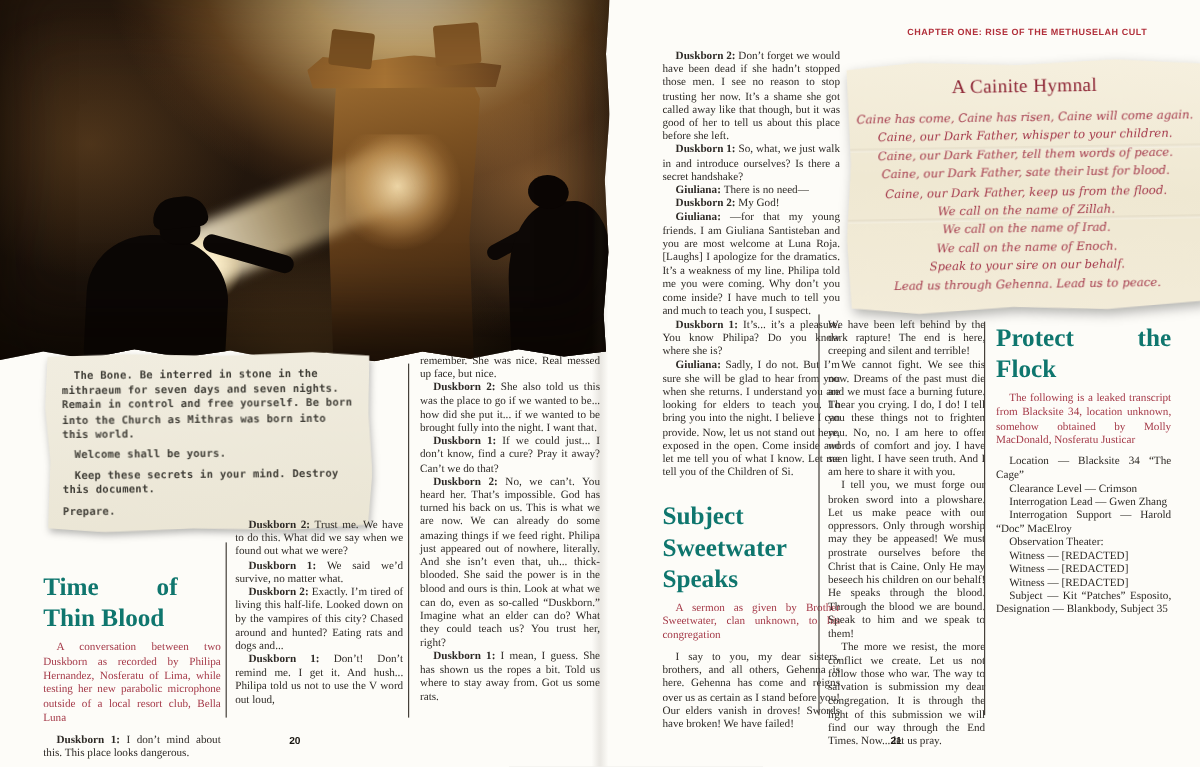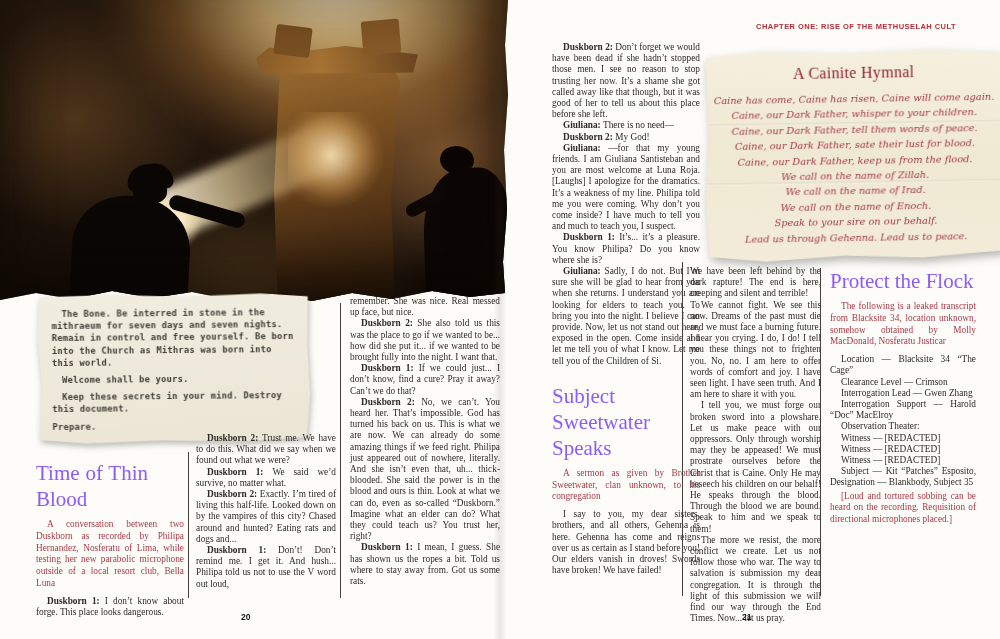--- a/index.html
+++ b/index.html
@@ -64,30 +64,30 @@
   .hymnal{position:relative;background:linear-gradient(184deg,#f6f0df 0%,#efe8d2 50%,#f3ecd9 100%);
     padding:12px 10px 16px;
     clip-path:polygon(1% 3%,20% 0.5%,48% 2%,75% 0.3%,99% 2.5%,98.4% 30%,100% 55%,98% 78%,99.2% 96%,72% 98.8%,46% 97.4%,20% 99.6%,1.4% 97%,0.4% 70%,1.8% 40%);}
   .crease{position:absolute;left:0;width:100%;height:3px;pointer-events:none;
     background:linear-gradient(rgba(110,90,60,0.10),rgba(255,255,255,0.35));}
   .hymnal-title{font-size:16px;color:#8c2333;text-align:center;font-weight:400;margin:2px 0 9px;letter-spacing:0.3px;}
   .hymn-line{font-family:"DejaVu Serif",serif;font-style:italic;font-size:9.8px;line-height:15.4px;color:#a4394b;text-align:center;}
 
   
   .col{position:absolute;font-size:9.3px;line-height:11.2px;text-align:justify;color:#2e2a26;}
-  .col-l1{left:36px;top:460px;width:148px;}
+  .col-l1{left:36px;top:476px;width:148px;}
   .col-l2{left:196px;top:433px;width:140px;}
   .col-l3{left:350px;top:296px;width:150px;}
   .col-r1{left:552px;top:42px;width:148px;}
   .col-r2{left:690px;top:266px;width:131px;}
   .col-r3{left:830px;top:268px;width:146px;}
   .para{margin:0;text-indent:11px;}
   .para.cont{text-indent:0;}
   .speaker{font-weight:700;}
-  .section-title{font-weight:400;color:#8b5cf6;font-size:21px;line-height:26px;margin:0 0 7px;}
+  .section-title{font-weight:700;color:#0f766e;font-size:21px;line-height:26px;margin:0 0 7px;}
   .col-l1 .section-title{width:112px;}
   .sw-title{margin-top:16px;}
   .intro{color:#a53a49;text-indent:11px;margin:0 0 6px;line-height:11.8px;}
   .note-end{margin-top:2px;}
   .vrule{position:absolute;width:1px;background:#45403a;}
   .vr-l1{left:188px;top:452px;height:146px;}
   .vr-l2{left:340px;top:303px;height:295px;}
   .vr-r1{left:682px;top:262px;height:334px;}
   .vr-r2{left:820px;top:268px;height:328px;}
 
@@ -127,21 +127,21 @@
         <p class="tw-p">Keep these secrets in your mind. Destroy this document.</p>
         <p class="tw-p">Prepare.</p>
       </div>
   </div>
 
   <div class="col col-l1">
     <h2 class="section-title">Time of Thin Blood</h2>
     <p class="intro">A conversation between two Duskborn as recorded by Philipa Hernandez, Nosferatu of Lima, while testing her new parabolic microphone outside of a local resort club, Bella Luna</p>
     <div>
 
-    <p class="para"><b class="speaker">Duskborn 1: </b><span>I don’t know about forge. This place looks dangerous.</span></p>
+    <p class="para"><b class="speaker">Duskborn 1: </b><span>I don’t mind about this. This place looks dangerous.</span></p>
       </div>
   </div>
 
   <div class="col col-l2">
 
   <p class="para"><b class="speaker">Duskborn 2: </b><span>Trust me. We have to do this. What did we say when we found out what we were?</span></p>
       <p class="para"><b class="speaker">Duskborn 1: </b><span>We said we’d survive, no matter what.</span></p>
       <p class="para"><b class="speaker">Duskborn 2: </b><span>Exactly. I’m tired of living this half-life. Looked down on by the vampires of this city? Chased around and hunted? Eating rats and dogs and...</span></p>
       <p class="para"><b class="speaker">Duskborn 1: </b><span>Don’t! Don’t remind me. I get it. And hush... Philipa told us not to use the V word out loud,</span></p>
     </div>
@@ -160,20 +160,21 @@
   <div class="vrule vr-l1"></div>
   <div class="vrule vr-l2"></div>
   <div class="page-num pn-left">20</div>
 
   <div class="chapter-header">CHAPTER ONE: RISE OF THE METHUSELAH CULT</div>
 
   <div class="col col-r1">
     <div>
 
     <p class="para"><b class="speaker">Duskborn 2: </b><span>Don’t forget we would have been dead if she hadn’t stopped those men. I see no reason to stop trusting her now. It’s a shame she got called away like that though, but it was good of her to tell us about this place before she left.</span></p>
+        <p class="para"><b class="speaker">Duskborn 1: </b><span>So, what, we just walk in and introduce ourselves? Is there a secret handshake?</span></p>
         <p class="para"><b class="speaker">Giuliana: </b><span>There is no need—</span></p>
         <p class="para"><b class="speaker">Duskborn 2: </b><span>My God!</span></p>
         <p class="para"><b class="speaker">Giuliana: </b><span>—for that my young friends. I am Giuliana Santisteban and you are most welcome at Luna Roja. [Laughs] I apologize for the dramatics. It’s a weakness of my line. Philipa told me you were coming. Why don’t you come inside? I have much to tell you and much to teach you, I suspect.</span></p>
         <p class="para"><b class="speaker">Duskborn 1: </b><span>It’s... it’s a pleasure. You know Philipa? Do you know where she is?</span></p>
         <p class="para"><b class="speaker">Giuliana: </b><span>Sadly, I do not. But I’m sure she will be glad to hear from you when she returns. I understand you are looking for elders to teach you. To bring you into the night. I believe I can provide. Now, let us not stand out here, exposed in the open. Come inside and let me tell you of what I know. Let me tell you of the Children of Si.</span></p>
       </div>
     <h2 class="section-title sw-title">Subject Sweetwater Speaks</h2>
     <p class="intro">A sermon as given by Brother Sweetwater, clan unknown, to his congregation</p>
     <div>
 
@@ -220,21 +221,20 @@
     <p class="para">Location — Blacksite 34 “The Cage”</p>
         <p class="para">Clearance Level — Crimson</p>
         <p class="para">Interrogation Lead — Gwen Zhang</p>
         <p class="para">Interrogation Support — Harold “Doc” MacElroy</p>
         <p class="para">Observation Theater:</p>
         <p class="para">Witness — [REDACTED]</p>
         <p class="para">Witness — [REDACTED]</p>
         <p class="para">Witness — [REDACTED]</p>
         <p class="para">Subject — Kit “Patches” Esposito, Designation — Blankbody, Subject 35</p>
       </div>
-    <p class="intro note-end">[Loud and tortured sobbing can be heard on the recording. Requisition of directional microphones placed.]</p>
   </div>
 
   <div class="vrule vr-r1"></div>
   <div class="vrule vr-r2"></div>
   <div class="page-num pn-right">21</div>
 
   <div class="gutter"></div>
 </div>
 
 </body></html>

